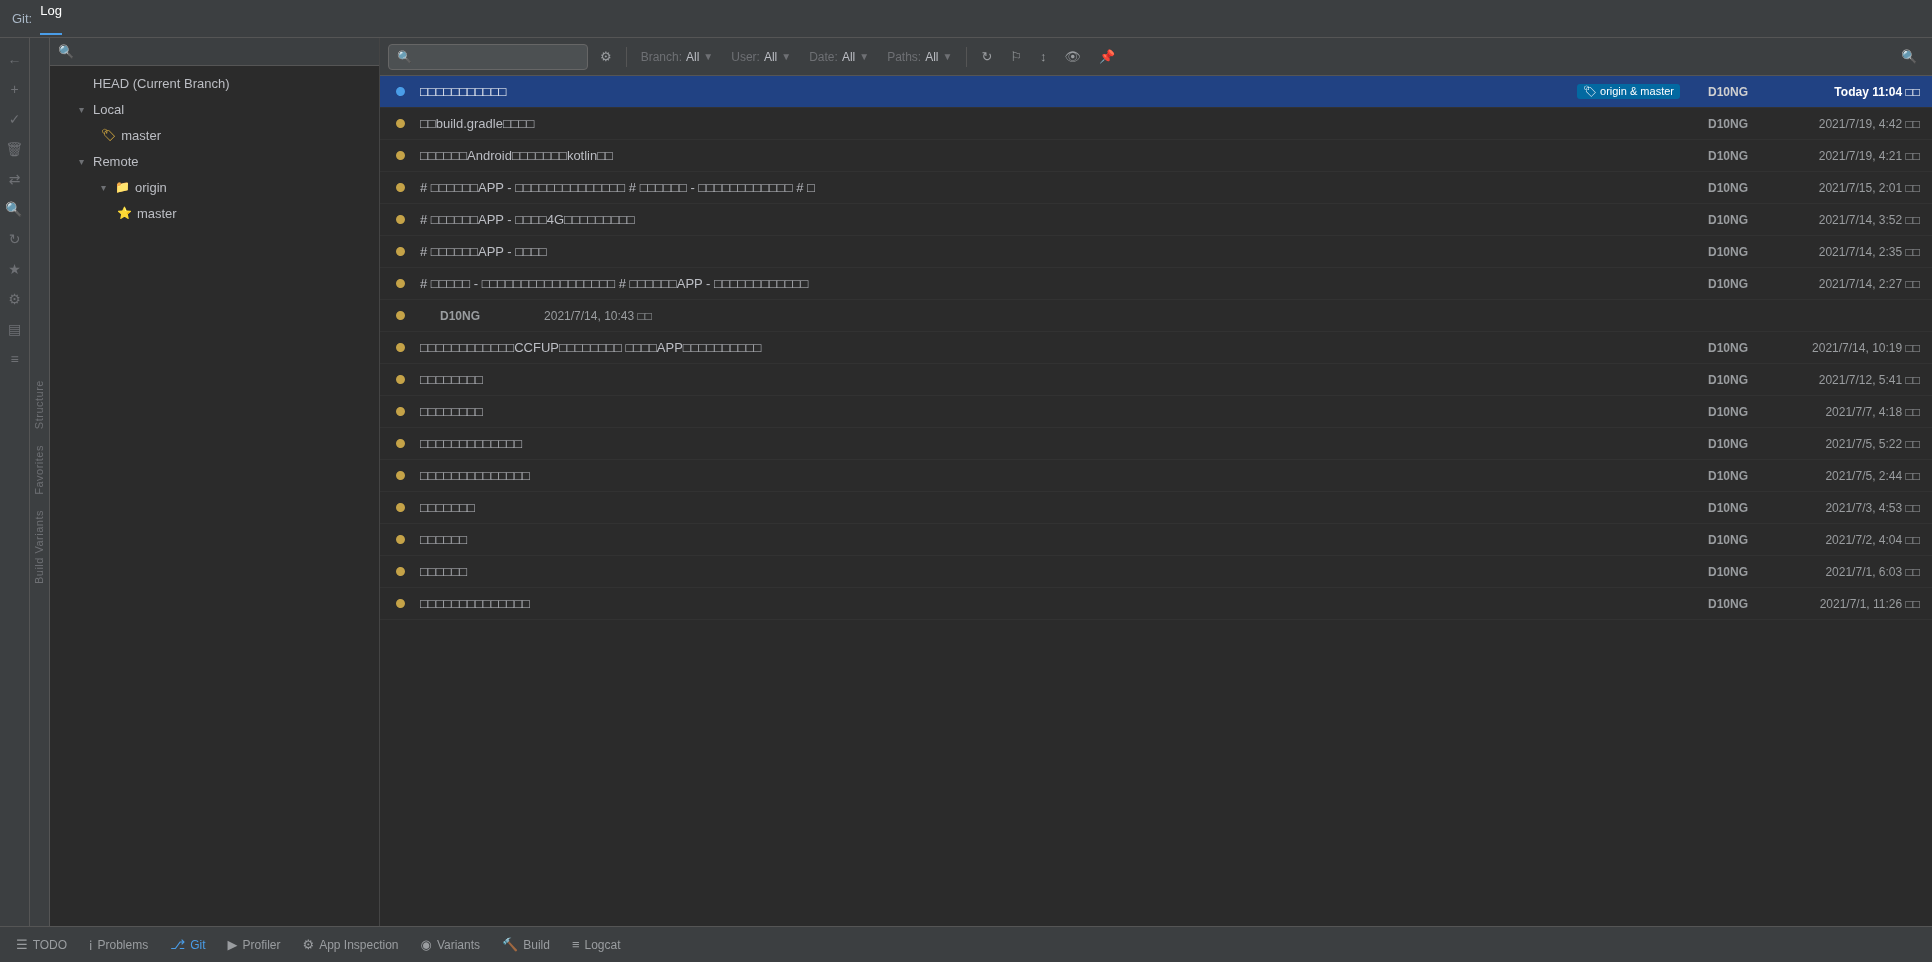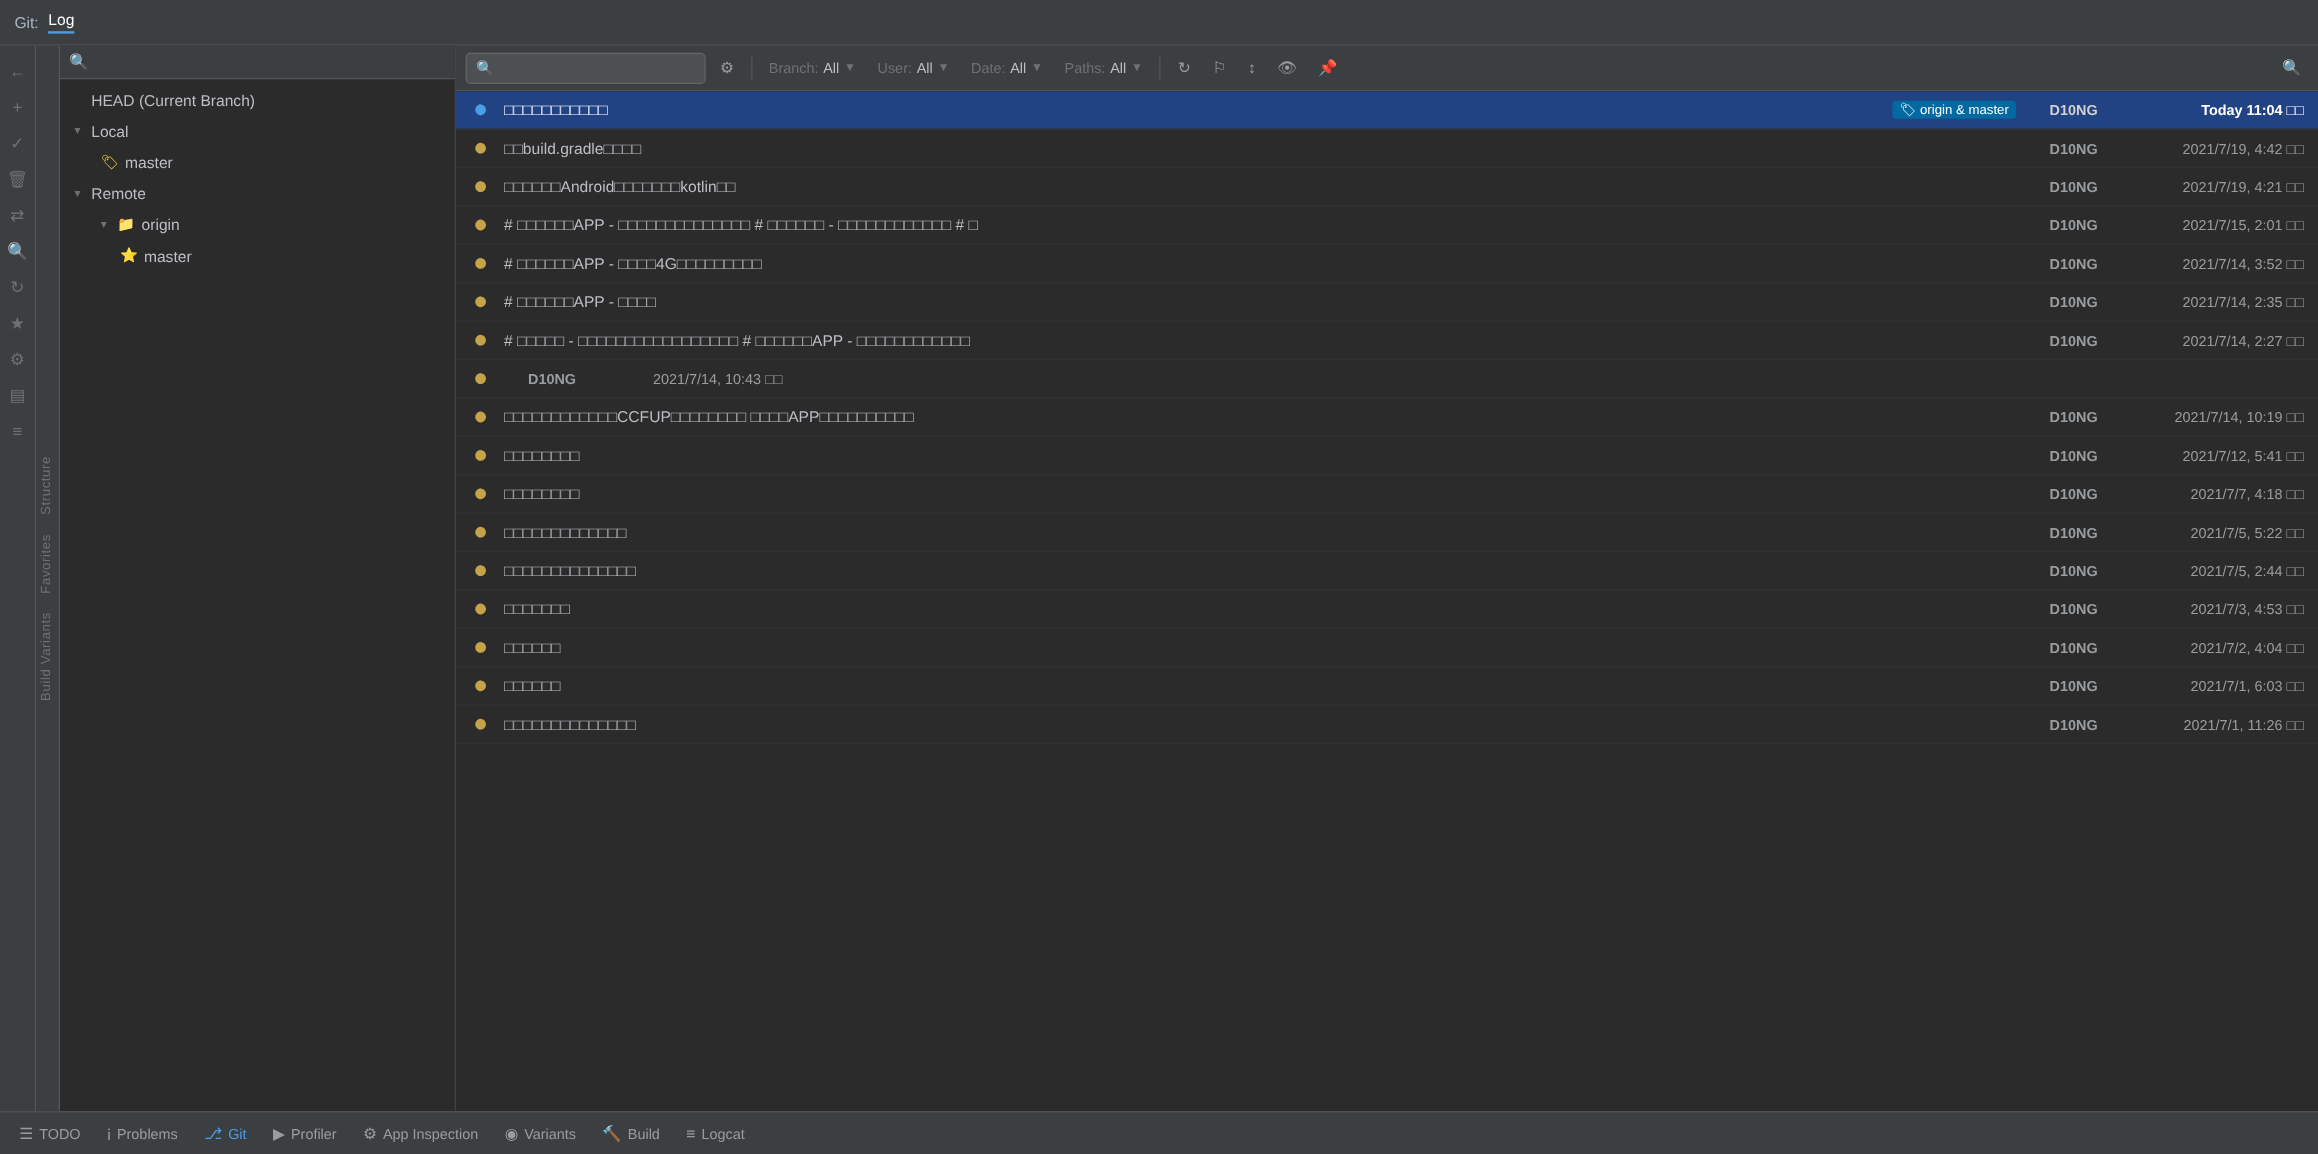--- a/index.html
+++ b/index.html
@@ -28,21 +28,21 @@
     .title-bar-label {
       color: #a9b7c6;
       font-size: 13px;
       margin-right: 4px;
     }
     .title-bar-tab {
       color: #ffffff;
       font-size: 13px;
       font-weight: 500;
       border-bottom: 2px solid #4a9de8;
-      padding-bottom: 2px;
+      padding-bottom: 15px;
       margin-left: 4px;
     }
 
     
     .main-container {
       display: flex;
       flex: 1;
       overflow: hidden;
     }
 
@@ -117,21 +117,21 @@
       font-size: 13px;
       flex: 1;
     }
     .search-icon-sm {
       color: #6e7074;
       font-size: 13px;
     }
     .tree-content {
       flex: 1;
       overflow-y: auto;
-      padding: 4px 0;
+      padding: 4px 17px;
     }
     .tree-item {
       display: flex;
       align-items: center;
       padding: 3px 8px 3px 12px;
       cursor: pointer;
       height: 26px;
     }
     .tree-item-indent1 { padding-left: 20px; }
     .tree-item-indent2 { padding-left: 36px; }

